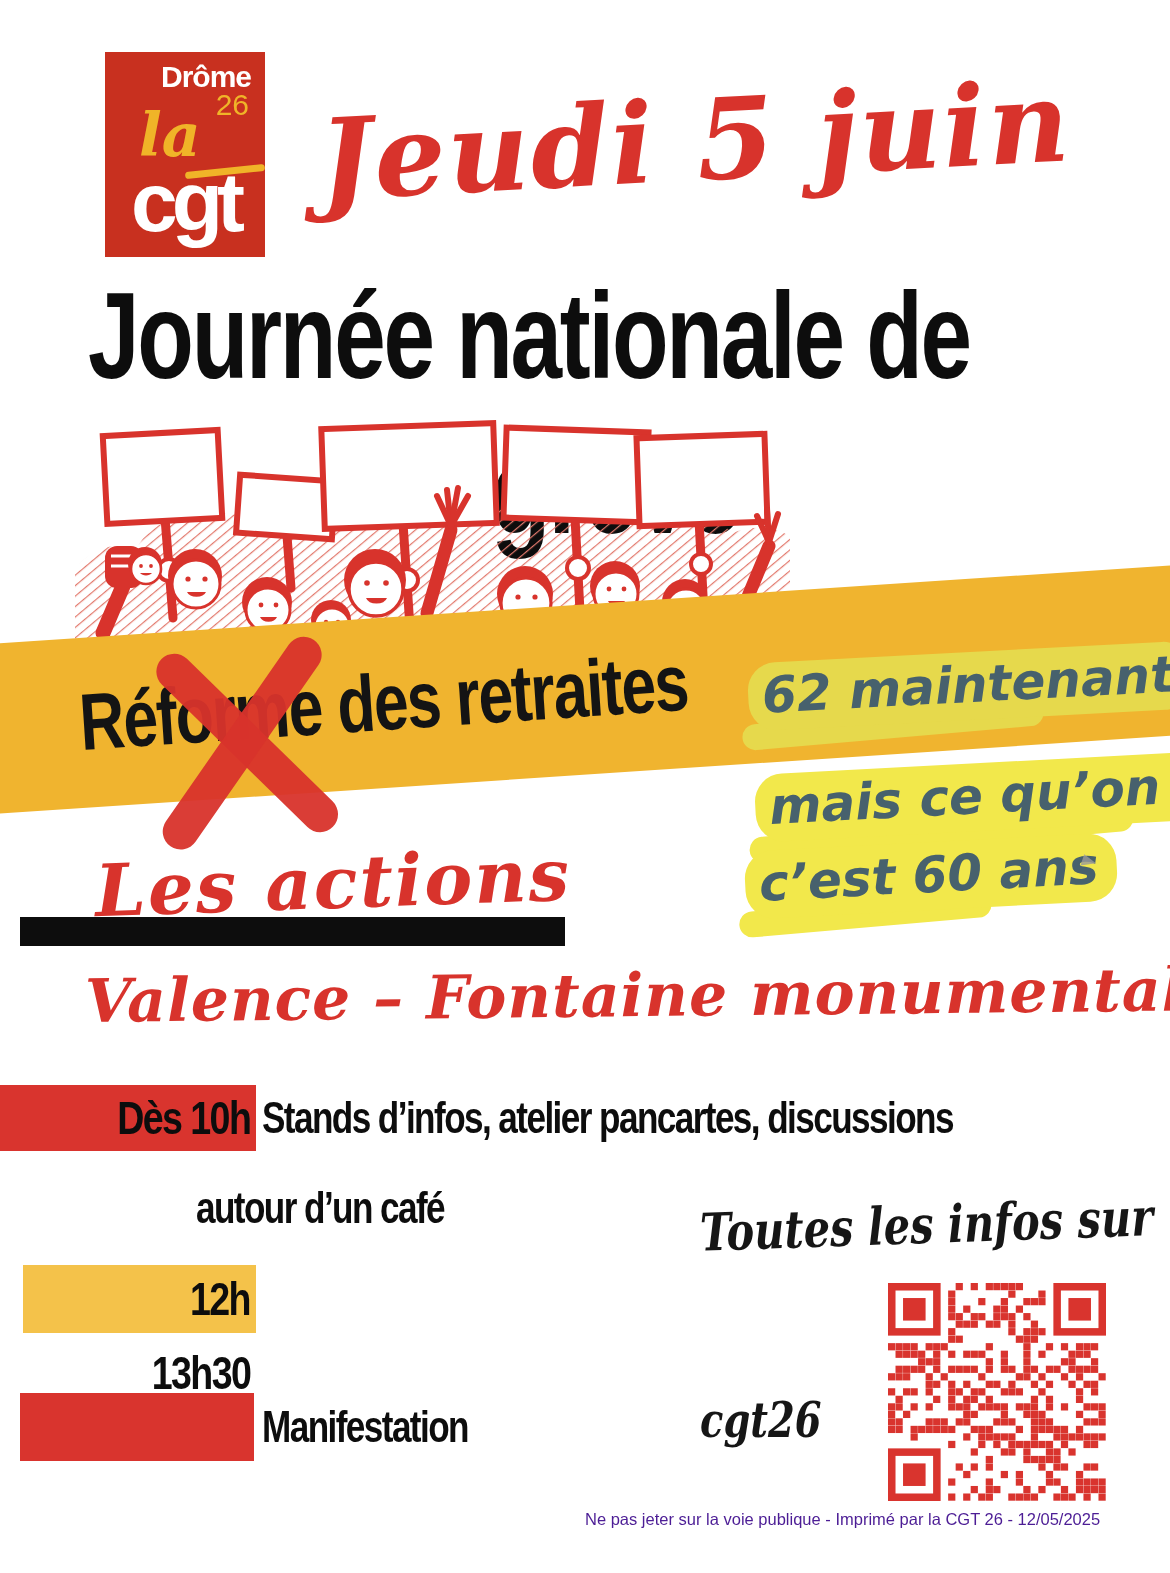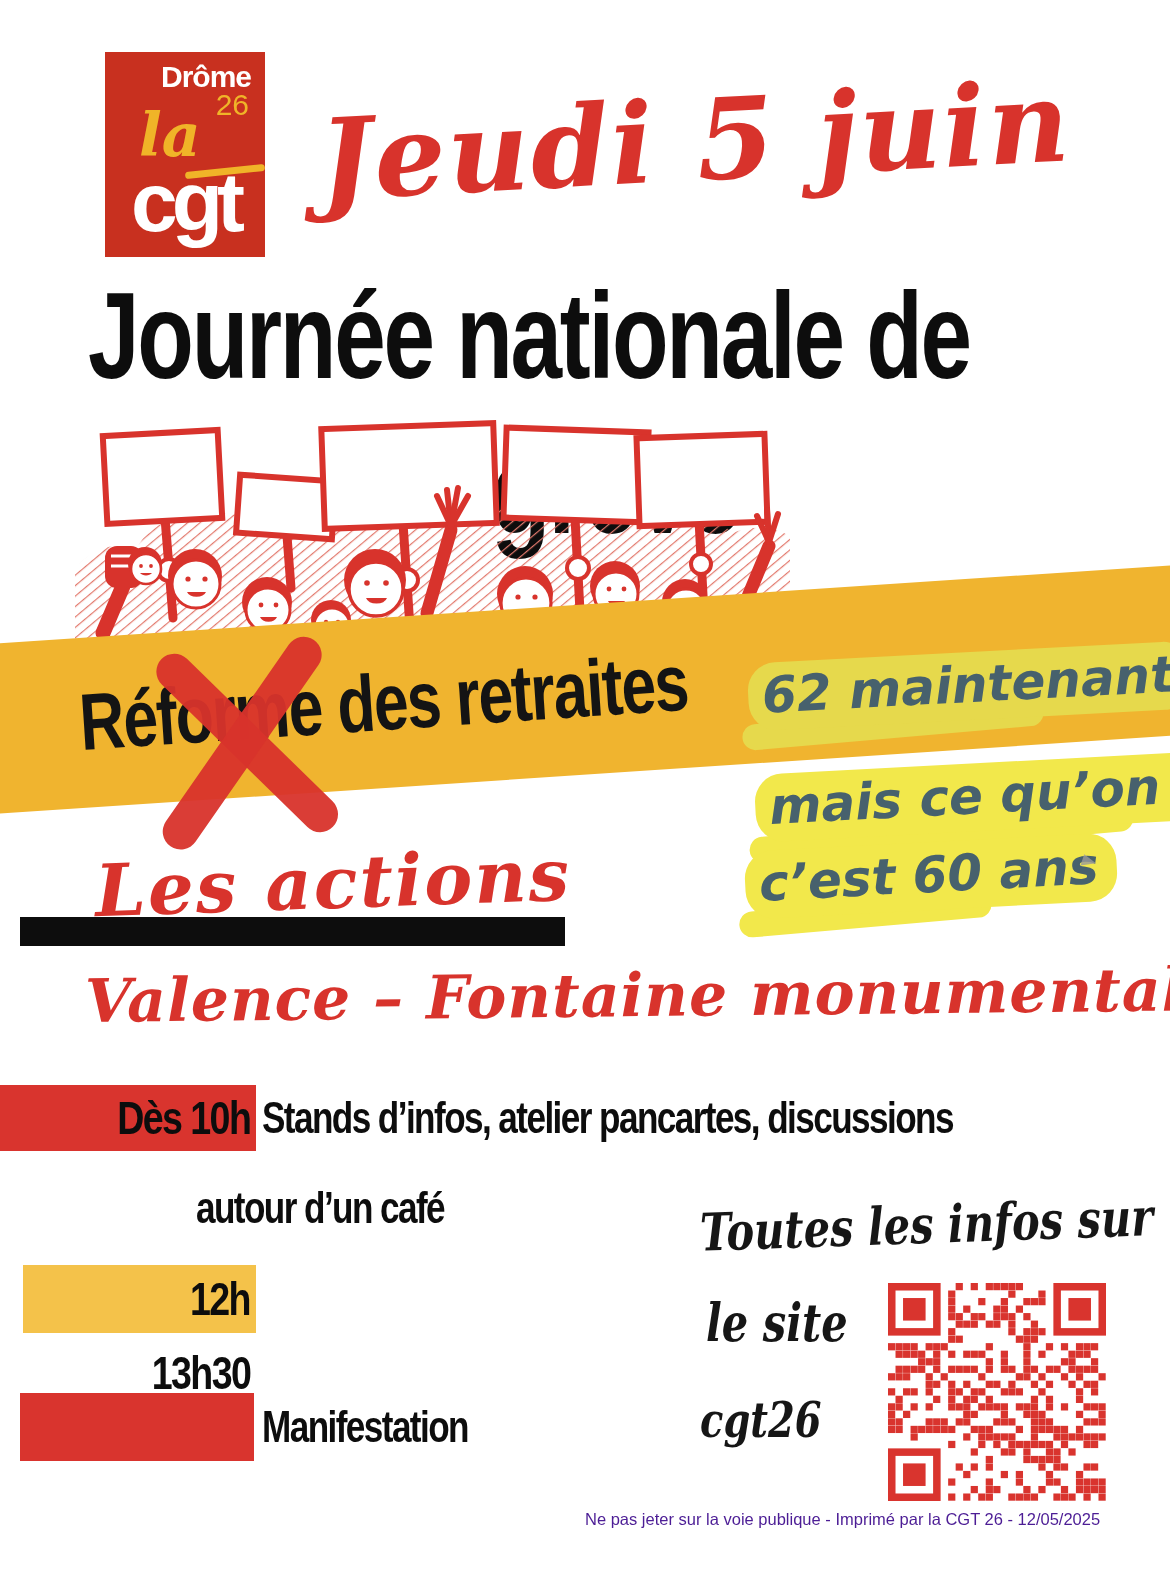--- a/index.html
+++ b/index.html
@@ -209,21 +209,20 @@
   <div class="abs stext" style="left:196px;top:1168px;margin-top:7px;"><span class="cx">autour d’un café</span></div>
 
   <div class="abs bar-yellow" style="left:23px;top:1265px;width:233px;height:68px;"></div>
   <div class="abs stime" style="top:1266px;"><span class="cx">12h</span></div>
 
   <div class="abs bar-red" style="left:20px;top:1393px;width:234px;height:68px;"></div>
   <div class="abs stime" style="top:1340px;"><span class="cx">13h30</span></div>
   <div class="abs stext" style="left:262px;top:1394px;"><span class="cx">Manifestation</span></div>
 
   <div class="abs script info-line" style="left:700px;top:1192px;transform:rotate(-2deg);"><span class="cx">Toutes les infos sur</span></div>
-  <div class="abs script info-line" style="left:706px;top:1292px;"><span class="cx">le site</span></div>
   <div class="abs script info-line" style="left:700px;top:1392px;font-size:48px;"><span class="cx">cgt26</span></div>
 
   <svg class="abs" style="left:888px;top:1283px;" width="218" height="218" viewBox="0 0 203 203">
       <rect x="63" y="0" width="6.72" height="6.72" fill="#d9342e"></rect>
       <rect x="77" y="0" width="6.72" height="6.72" fill="#d9342e"></rect>
       <rect x="91" y="0" width="6.72" height="6.72" fill="#d9342e"></rect>
       <rect x="98" y="0" width="6.72" height="6.72" fill="#d9342e"></rect>
       <rect x="105" y="0" width="6.72" height="6.72" fill="#d9342e"></rect>
       <rect x="112" y="0" width="6.72" height="6.72" fill="#d9342e"></rect>
       <rect x="119" y="0" width="6.72" height="6.72" fill="#d9342e"></rect>

